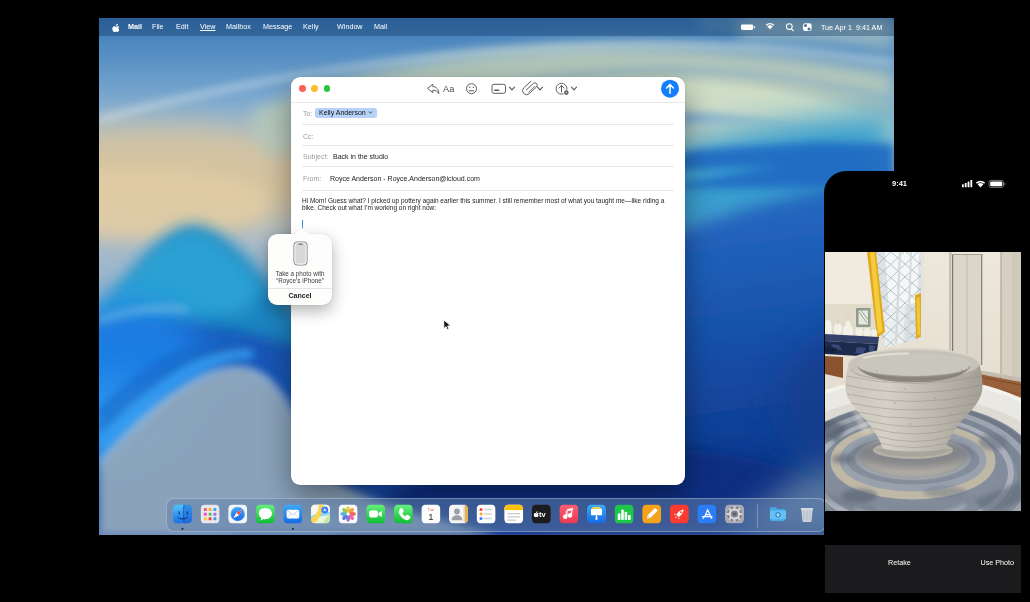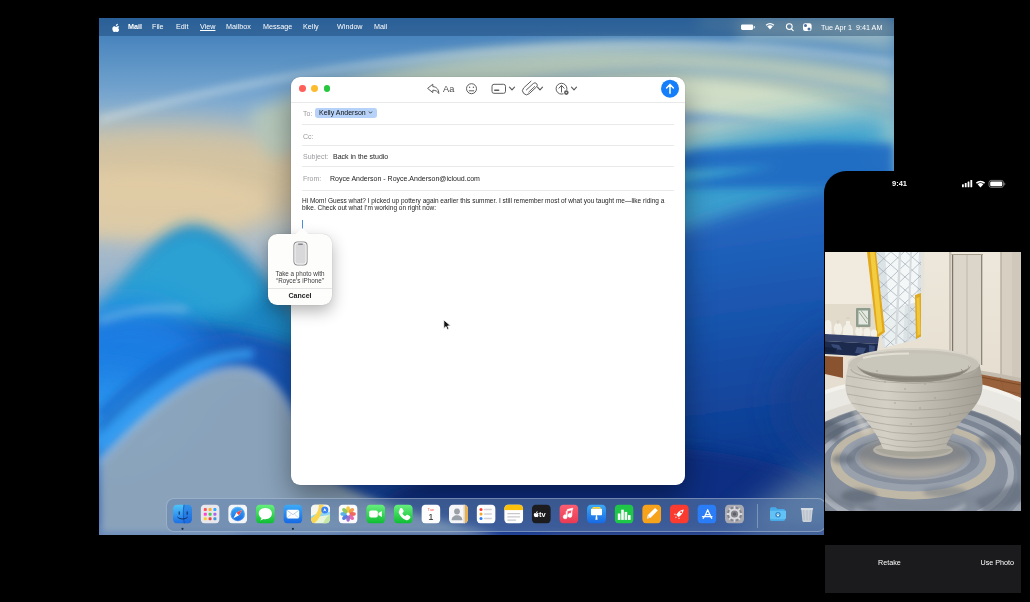--- a/index.html
+++ b/index.html
@@ -609,17 +609,17 @@
             <circle cx="95" cy="156" r="0.7"></circle>
           <circle cx="52" cy="119" r="0.7"></circle>
             <circle cx="135" cy="121" r="0.7"></circle>
             <circle cx="86" cy="172" r="0.7"></circle>
           <circle cx="110" cy="146" r="0.7"></circle>
             <circle cx="125" cy="162" r="0.7"></circle>
         </g>
       </g>
     </svg>
     <div id="bottombar">
-      <div class="bt" style="left:9px;padding-left:44px;">Retake</div>
+      <div class="bt" style="left:19px;padding-left:44px;">Retake</div>
       <div class="bt" style="right:7px;">Use Photo</div>
     </div>
   </div>
 </div>
 
 </body></html>

